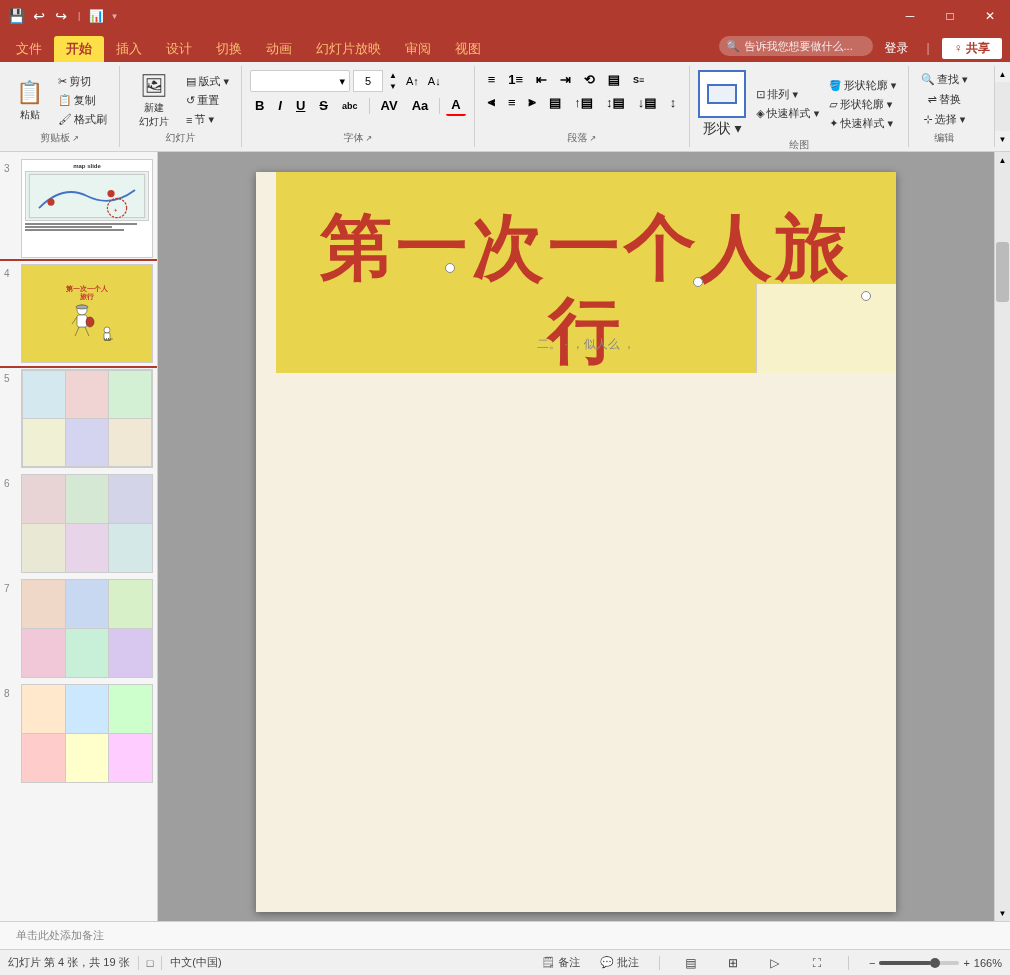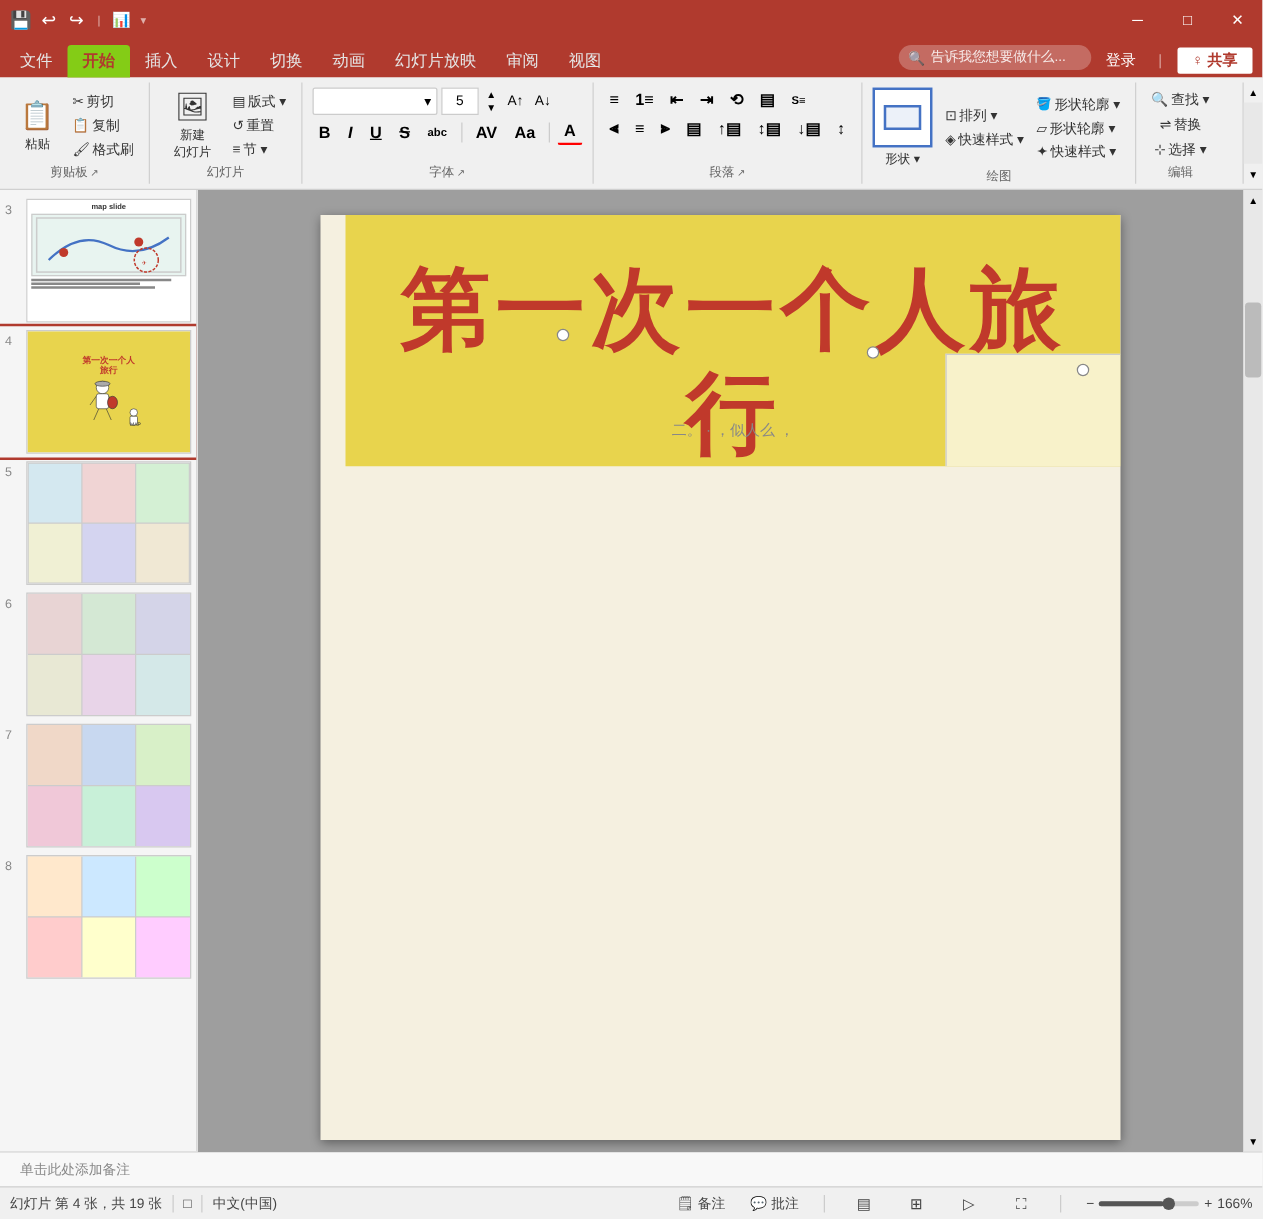--- a/index.html
+++ b/index.html
@@ -58,27 +58,27 @@
       font-size: 14px;
       cursor: pointer;
       color: white;
     }
     .ribbon-tab {
       height: 26px;
       padding: 0 12px;
       display: flex;
       align-items: center;
       font-size: 13px;
-      color: #e5e5e5;
+      color: #fdba74;
       cursor: pointer;
       border-radius: 3px 3px 0 0;
       position: relative;
     }
     .ribbon-tab.active {
-      background: #84cc16;
+      background: #fde047;
       color: #b03a2e;
       font-weight: bold;
     }
     .login-btn {
       color: white;
       font-size: 12px;
       cursor: pointer;
       padding: 2px 6px;
     }
     .share-btn {
@@ -661,21 +661,21 @@
     </div>
   </div>
 
   <div class="ribbon-group" style="min-width:200px;">
     <div class="ribbon-group-content">
 
       <div style="display:flex;flex-direction:column;align-items:center;justify-content:center;margin-right:4px;">
         <div style="width:48px;height:48px;border:2px solid #4472c4;background:white;display:flex;align-items:center;justify-content:center;">
           <div style="width:30px;height:20px;border:2px solid #4472c4;background:rgba(68,114,196,0.1);"></div>
         </div>
-        <div style="font-size:10px;color:#333;margin-top:2px;">形状 ▾</div>
+        <div style="font-size:14px;color:#333;margin-top:2px;">形状 ▾</div>
       </div>
       <div class="ribbon-small-col">
         <div class="ribbon-btn-small">
           <span>⊡</span>
           <span>排列 ▾</span>
         </div>
         <div class="ribbon-btn-small">
           <span>◈</span>
           <span>快速样式 ▾</span>
         </div>

